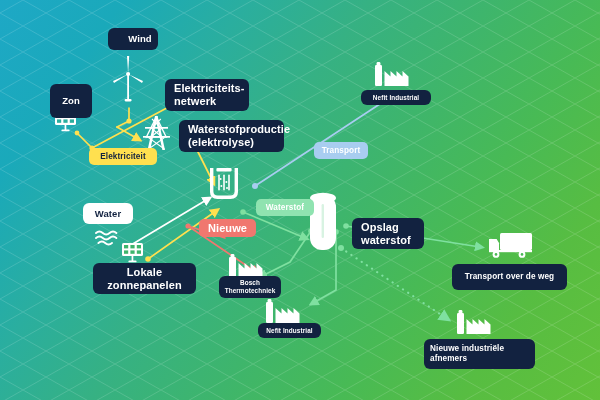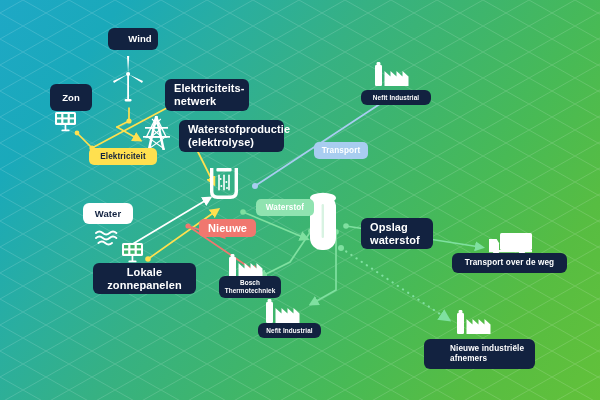--- a/index.html
+++ b/index.html
@@ -234,46 +234,46 @@
       <g transform="translate(457,310)">
         <rect x="0" y="3" width="7" height="21" rx="1.2"></rect>
         <rect x="1.6" y="0" width="3.8" height="4" rx="1.2"></rect>
         <path d="M9.5 24 L9.5 9 L15.5 14.4 L15.5 9 L21.5 14.4 L21.5 9 L27.5 14.4 L27.5 9 L33.5 14.4 L33.5 24 Z"></path>
       </g>
     </g>
   </svg>
 
   <div class="chip dark s13" style="left:108px;top:28px;width:50px;height:22px;padding-left:22px;">Wind</div>
 
-  <div class="chip dark s13" style="left:50px;top:84px;width:42px;height:27px;">Zon</div>
+  <div class="chip dark s13" style="left:50px;top:84px;width:42px;height:34px;">Zon</div>
 
   <div class="chip dark s12" style="left:165px;top:79px;width:84px;height:32px;justify-content:flex-start;text-align:left;padding-left:9px;">Elektriciteits-
 netwerk</div>
 
   <div class="chip white s13" style="left:83px;top:203px;width:50px;height:21px;">Water</div>
 
   <div class="chip dark s12" style="left:179px;top:120px;width:105px;height:32px;justify-content:flex-start;text-align:left;padding-left:9px;">Waterstofproductie
 (elektrolyse)</div>
 
   <div class="chip dark s12" style="left:93px;top:263px;width:103px;height:31px;">Lokale
 zonnepanelen</div>
 
   <div class="chip dark s9" style="left:219px;top:276px;width:62px;height:22px;">Bosch
 Thermotechniek</div>
 
   <div class="chip dark s9" style="left:258px;top:323px;width:63px;height:15px;">Nefit Industrial</div>
 
   <div class="chip dark s9" style="left:361px;top:90px;width:70px;height:15px;">Nefit Industrial</div>
 
-  <div class="chip dark s12" style="left:352px;top:218px;width:72px;height:31px;justify-content:flex-start;text-align:left;padding-left:9px;margin-left:9px;">Opslag
+  <div class="chip dark s12" style="left:352px;top:218px;width:72px;height:31px;justify-content:flex-start;text-align:left;padding-left:9px;">Opslag
 waterstof</div>
 
-  <div class="chip dark s11" style="left:452px;top:253px;width:115px;height:20px;">Transport over de weg</div>
-
-  <div class="chip dark s11" style="left:424px;top:339px;width:111px;height:30px;justify-content:flex-start;text-align:left;padding-left:26px;">Nieuwe industriële
+  <div class="chip dark s11" style="left:452px;top:264px;width:115px;height:26px;">Transport over de weg</div>
+
+  <div class="chip dark s11" style="left:424px;top:339px;width:111px;height:30px;justify-content:flex-start;text-align:left;padding-left:6px;">Nieuwe industriële
 afnemers</div>
 
   <div class="chip yellow s11" style="left:89px;top:148px;width:68px;height:17px;">Elektriciteit</div>
 
   <div class="chip red s12" style="left:199px;top:219px;width:57px;height:18px;">Nieuwe</div>
 
   <div class="chip mint s11" style="left:256px;top:199px;width:58px;height:17px;">Waterstof</div>
 
   <div class="chip blue s11" style="left:314px;top:142px;width:54px;height:17px;">Transport</div>
 

